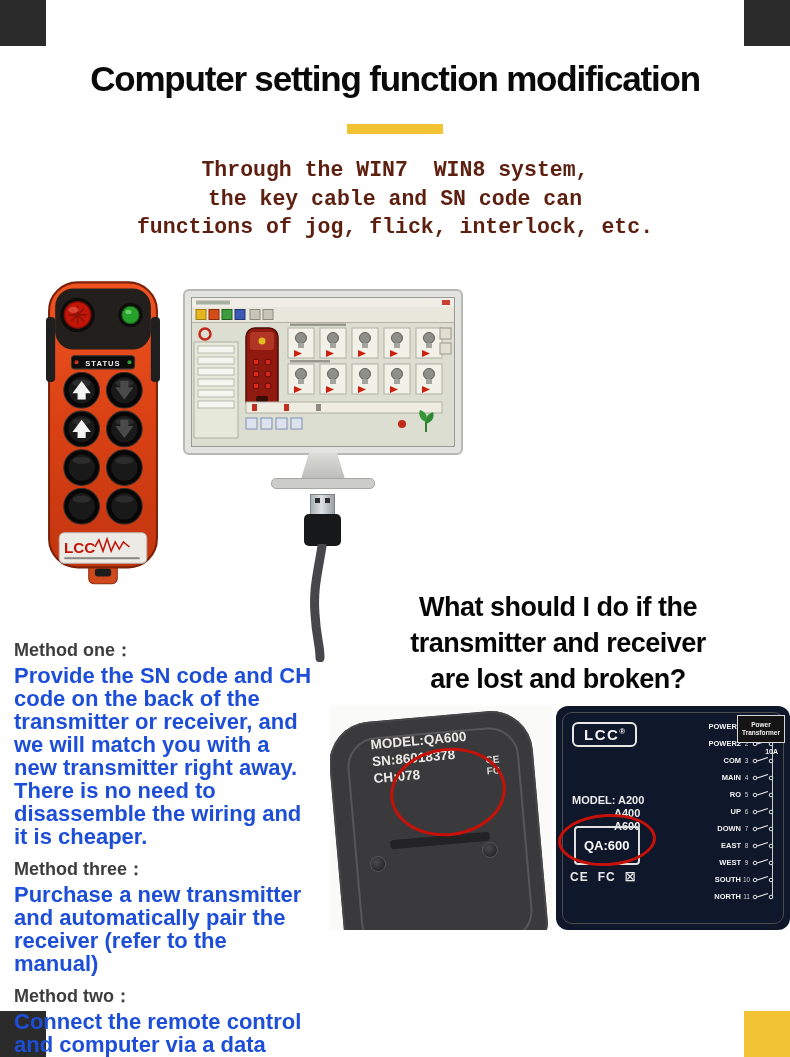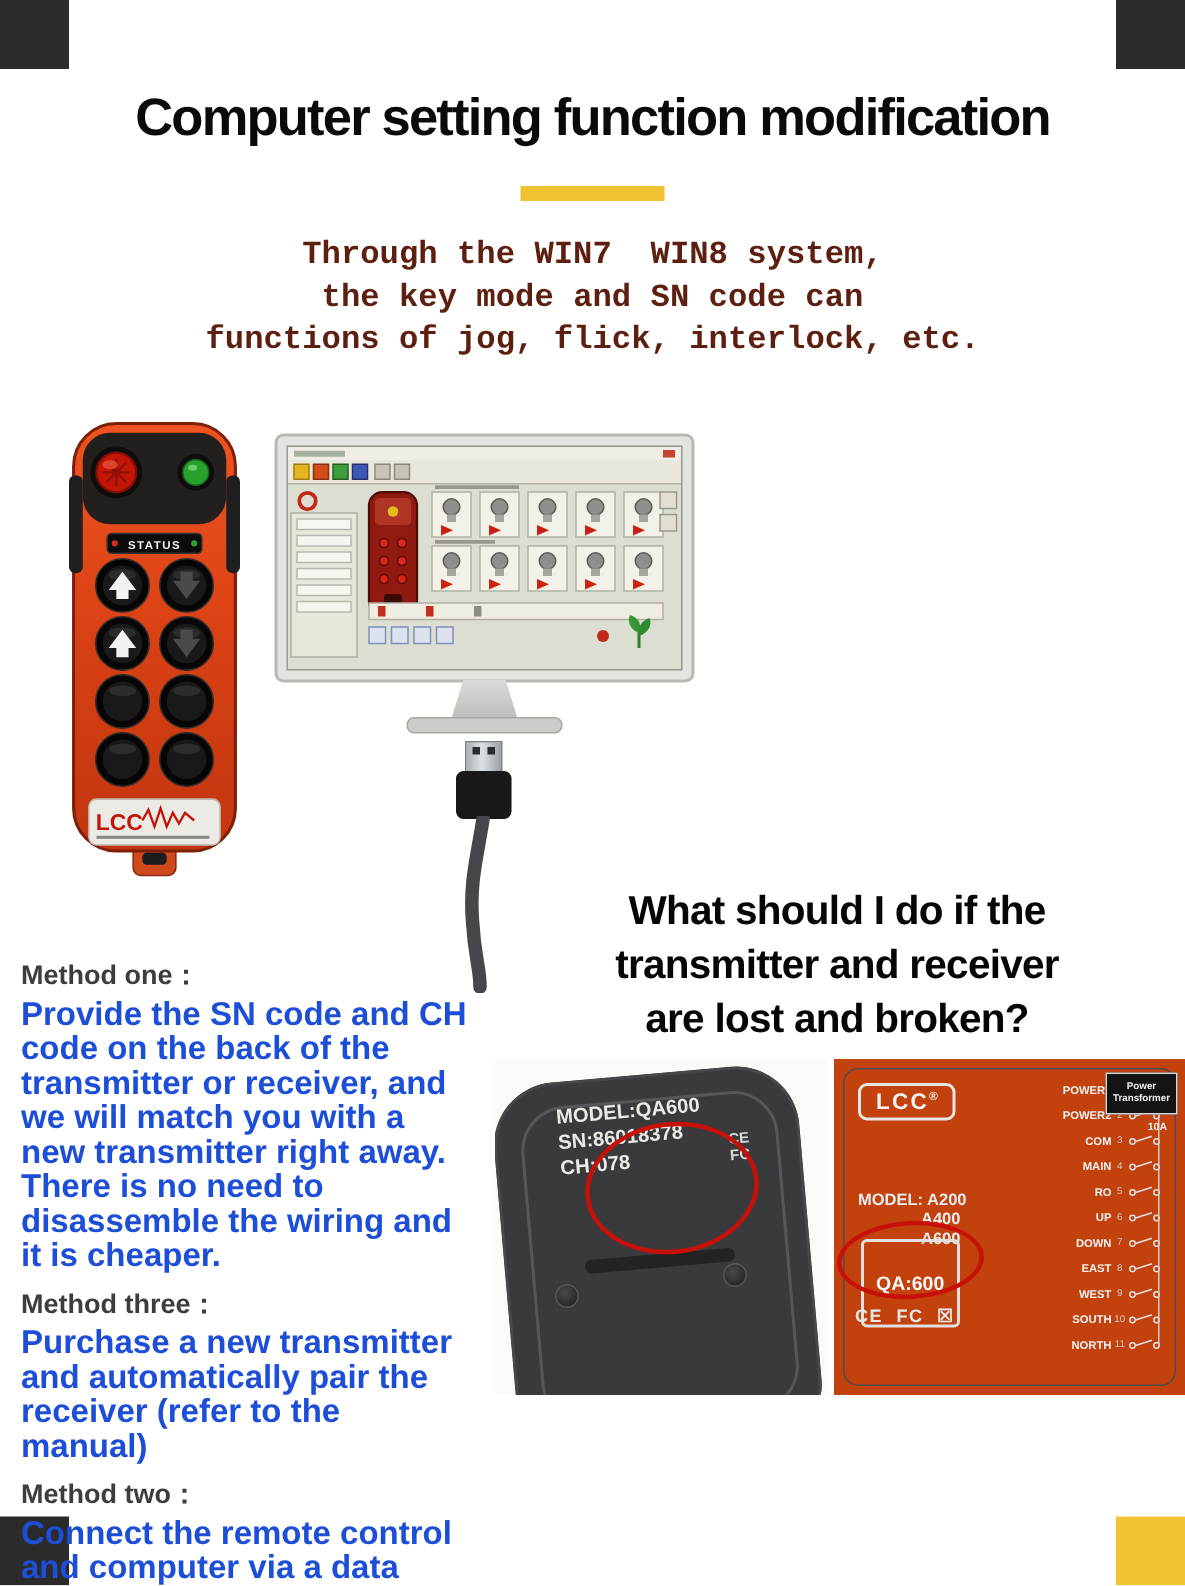--- a/index.html
+++ b/index.html
@@ -61,30 +61,30 @@
             font-size:10px;font-weight:bold;line-height:11px;text-align:center;}
   .tx-slot{position:absolute;left:60px;top:130px;width:100px;height:9px;background:#232325;
            border-radius:4px;transform:rotate(-5deg);}
   .tx-screw{position:absolute;width:14px;height:14px;border-radius:50%;
             background:radial-gradient(circle at 40% 35%,#4a4a4c,#1c1c1e);border:1px solid #555;}
   .tx-screw.s1{left:40px;top:150px;} .tx-screw.s2{left:152px;top:136px;}
   .anno{position:absolute;border:3.5px solid #c71108;border-radius:50%;}
   .tx-circle{left:60px;top:42px;width:110px;height:82px;transform:rotate(-7deg);}
 
   
-  .photo-right{position:absolute;left:556px;top:706px;width:234px;height:224px;background:#c2410c;
-               border-radius:0;overflow:hidden;}
+  .photo-right{position:absolute;left:556px;top:706px;width:234px;height:224px;background:#0f172a;
+               border-radius:12px;overflow:hidden;}
   .rx-outline{position:absolute;left:6px;top:6px;right:6px;bottom:6px;border:1px solid #4c4c4c;border-radius:10px;}
   .rx-brand{position:absolute;left:16px;top:16px;border:2px solid #e6e6e6;border-radius:6px;
             padding:2px 10px;color:#f2f2f2;font-size:15px;font-weight:bold;letter-spacing:1.5px;}
   .rx-brand .reg{font-size:8px;letter-spacing:0;}
   .rx-model{position:absolute;left:16px;top:60px;color:#ececec;font-size:11px;font-weight:bold;line-height:13px;margin-top:28px;}
   .rx-model .indent{padding-left:42px;}
   .rx-qa{position:absolute;left:18px;top:120px;border:2px solid #e0e0e0;border-radius:4px;
-         padding:20px 8px;color:#fafafa;font-size:13px;font-weight:bold;}
+         padding:10px 8px;color:#fafafa;font-size:13px;font-weight:bold;}
   .rx-circle{left:2px;top:108px;width:92px;height:46px;transform:rotate(-3deg);border-width:3px;}
   .rx-marks{position:absolute;left:14px;top:164px;color:#e8e8e8;font-size:12px;font-weight:bold;
             display:flex;gap:9px;letter-spacing:1px;}
   .rx-terminals{position:absolute;left:116px;top:12px;width:102px;}
   .rx-terminals::after{content:"";position:absolute;right:1px;top:8px;bottom:8px;width:1px;background:#cfcfcf;}
   .t-row{display:flex;align-items:center;justify-content:flex-end;height:17px;}
   .t-label{color:#f2f2f2;font-size:7.5px;font-weight:bold;width:40px;text-align:right;}
   .t-num{color:#cfcfcf;font-size:6.5px;width:11px;text-align:center;}
   .rx-transformer{position:absolute;right:5px;top:9px;width:48px;height:28px;border:1px solid #d8d8d8;
                   background:#141414;color:#efefef;font-size:6.5px;font-weight:bold;line-height:8px;
@@ -99,21 +99,21 @@
   <div class="corner c-tl"></div>
   <div class="corner c-tr"></div>
   <div class="corner c-bl"></div>
   <div class="corner c-br"></div>
 
   <div class="title">Computer setting function modification</div>
   <div class="accent-bar"></div>
 
   <div class="intro">
     <div>Through the WIN7  WIN8 system,</div>
-    <div>the key mode and SN code can</div>
+    <div>the key cable and SN code can</div>
     <div>functions of jog, flick, interlock, etc.</div>
   </div>
 
   <svg class="remote" viewBox="0 0 112 300">
     <defs>
       <linearGradient id="gBody" x1="0" y1="0" x2="0" y2="1">
         <stop offset="0" stop-color="#ef5320"></stop>
           <stop offset="0.5" stop-color="#d94114"></stop>
           <stop offset="1" stop-color="#c3350f"></stop>
       </linearGradient>

